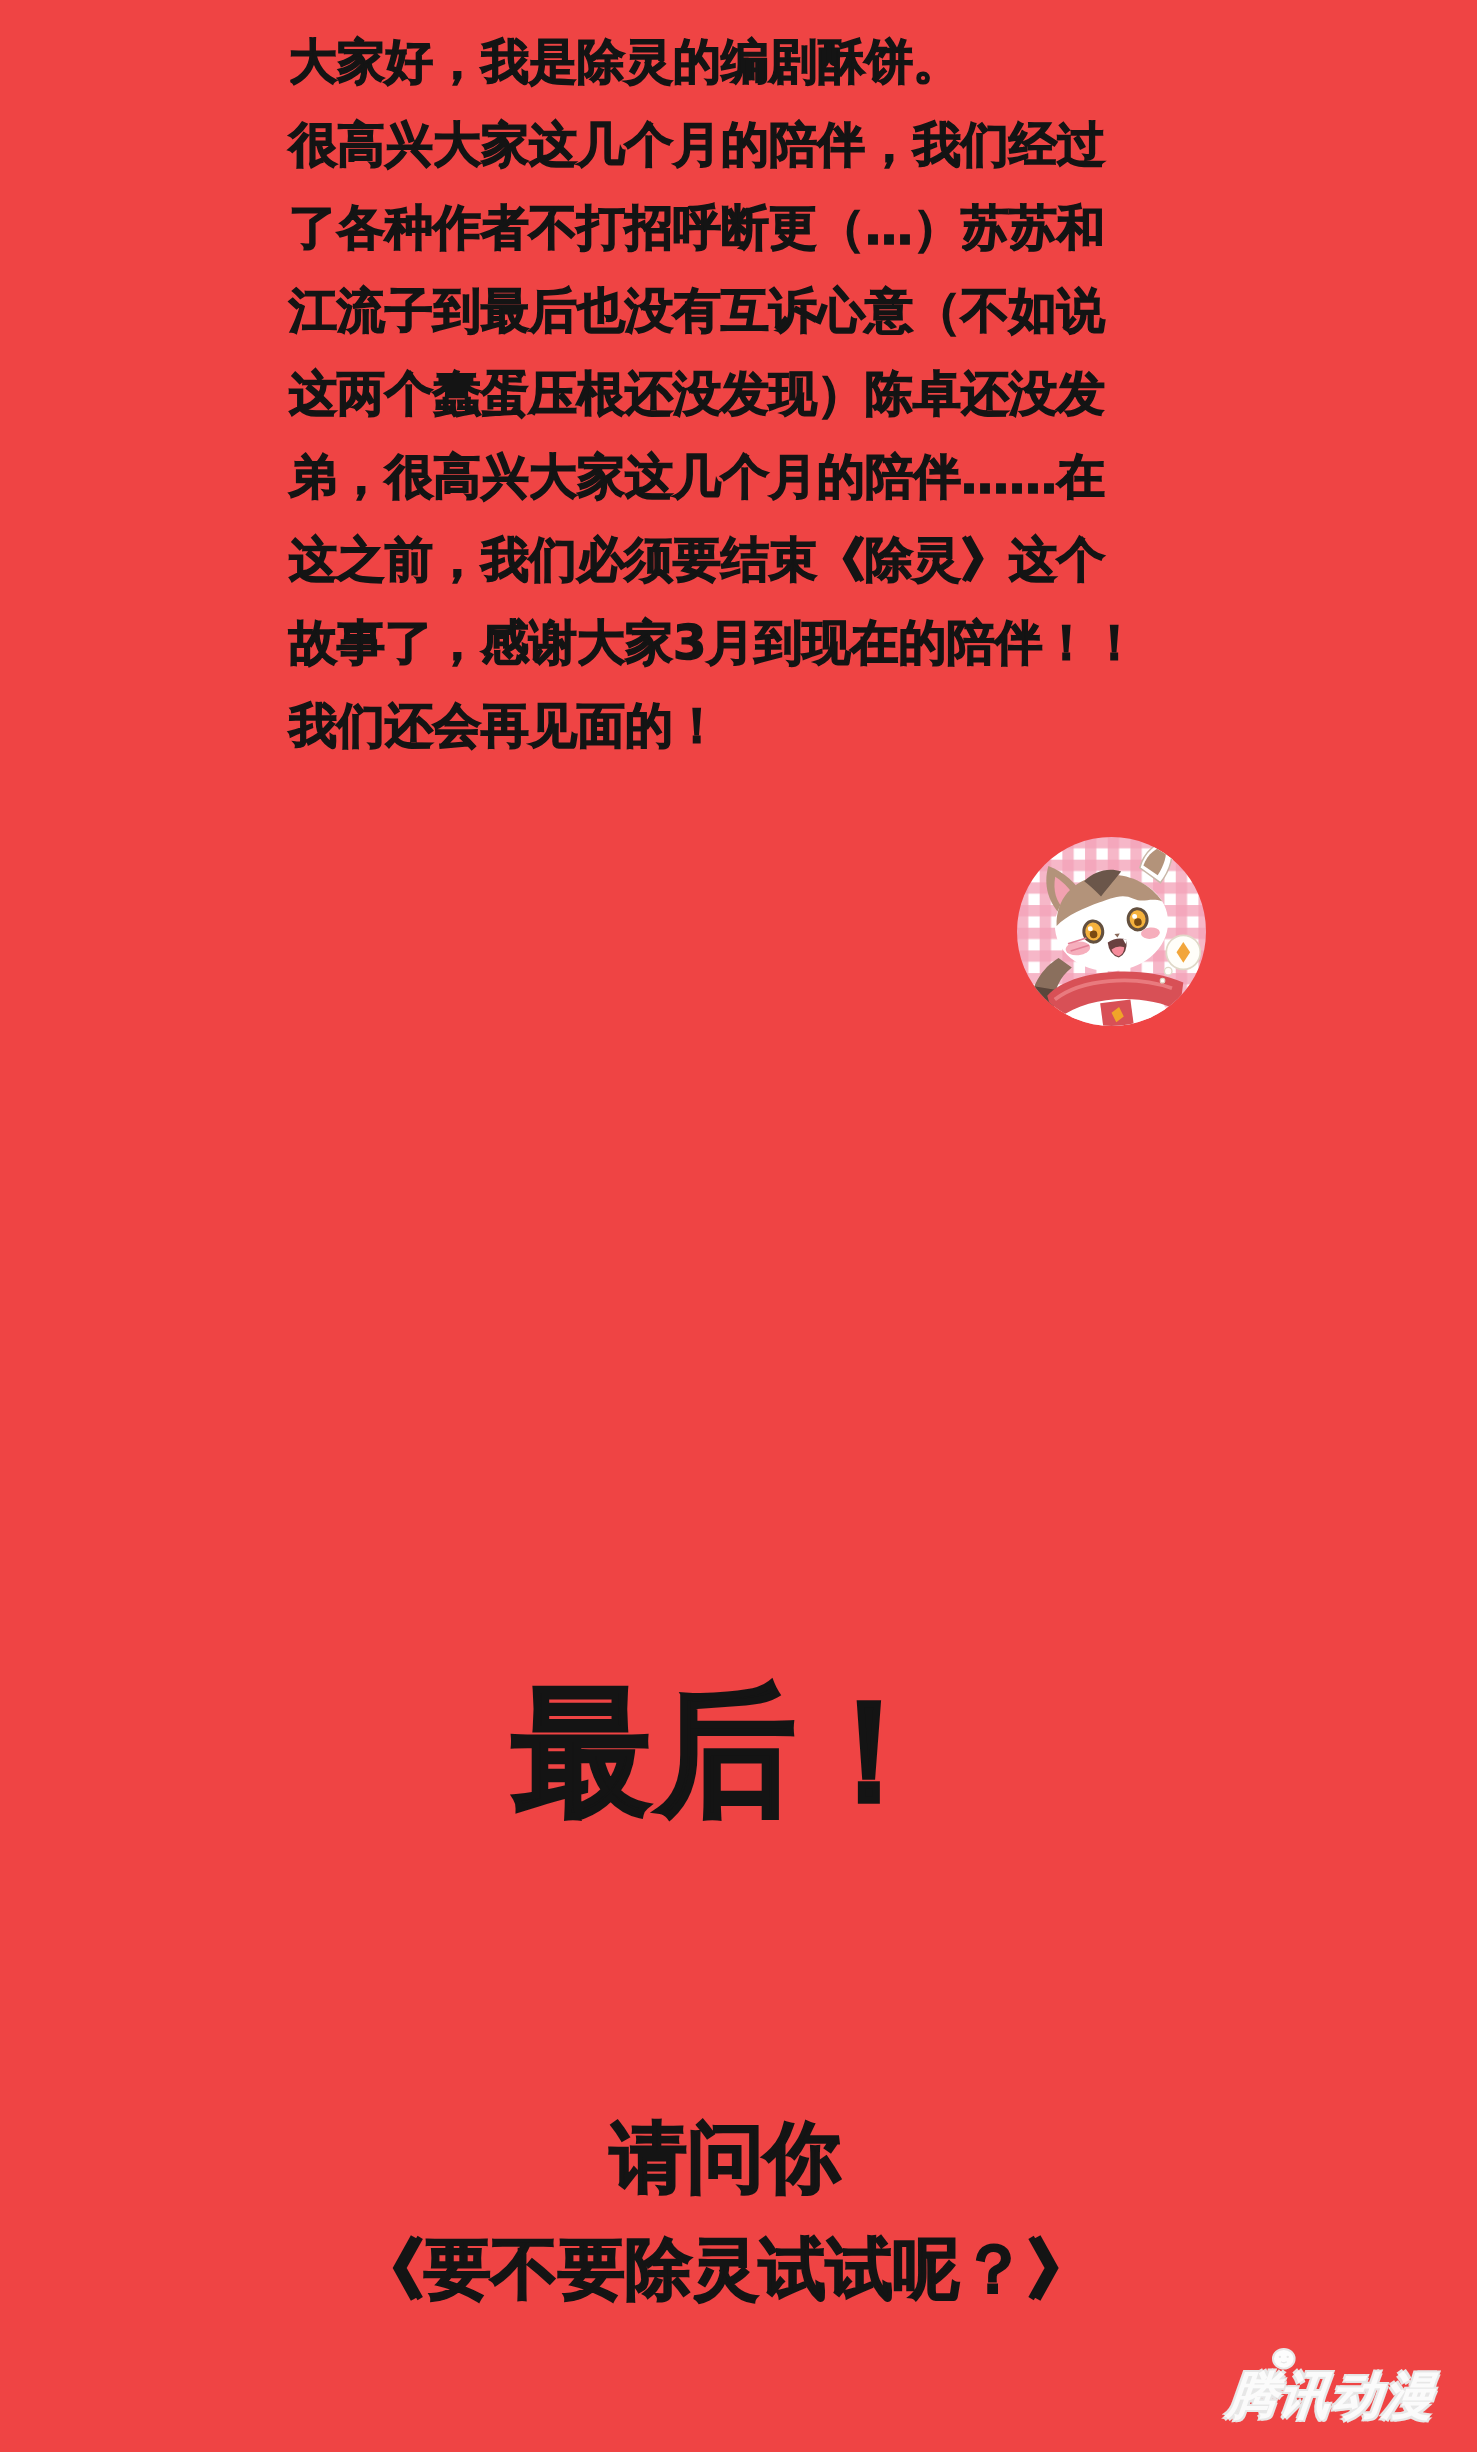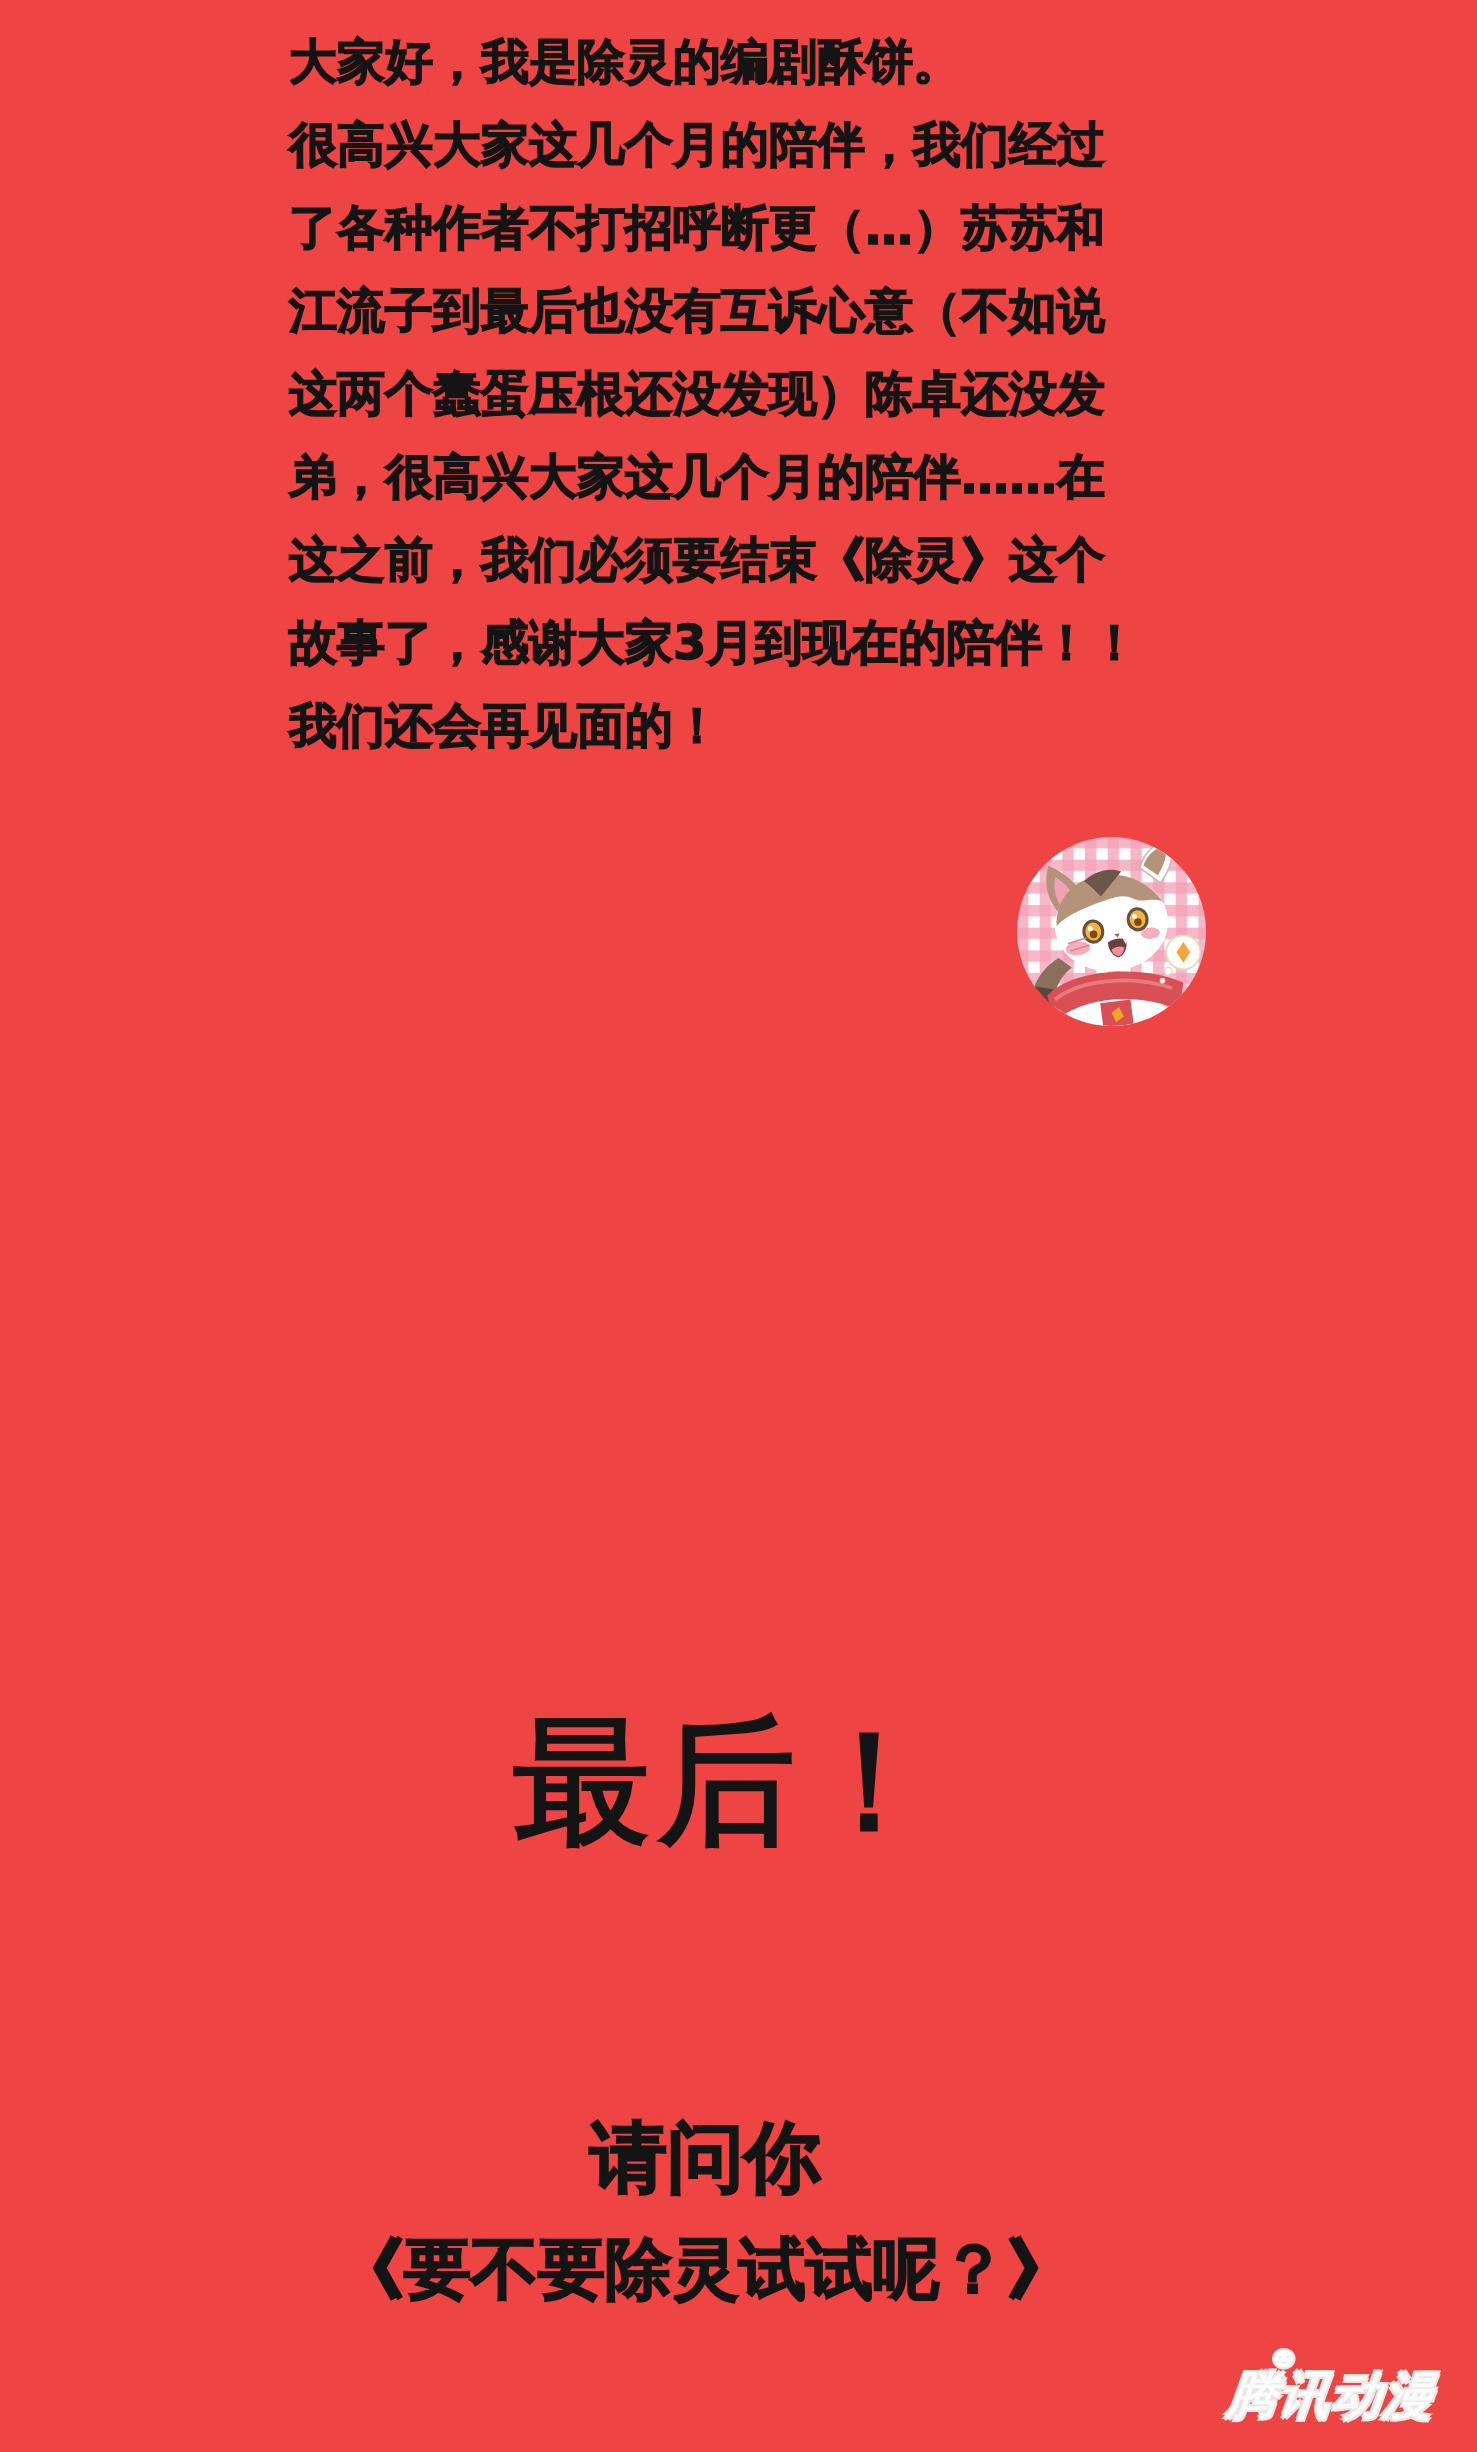--- a/index.html
+++ b/index.html
@@ -38,36 +38,36 @@
     width: 189px;
     height: 189px;
   }
   
   .final-title {
     position: absolute;
     left: 512px;
     top: 1669px;
     font-size: 140px;
     line-height: 165px;
-    font-weight: 400;
+    font-weight: 700;
     color: #141414;
     -webkit-text-stroke: 3px #141414;
     letter-spacing: 3.9px;
     white-space: nowrap;
-    margin-top: 30px;
   }
   
   .question {
     position: absolute;
     left: 0;
     top: 2114px;
     width: 1411px;
     text-align: center;
     font-weight: 700;
     color: #141414;
+    padding-left: 20px;
   }
   .question .q1 {
     font-size: 77px;
     line-height: 87px;
     -webkit-text-stroke: 1.8px #141414;
   }
   .question .q2 {
     margin-top: 28px;
     font-size: 67px;
     line-height: 81px;

